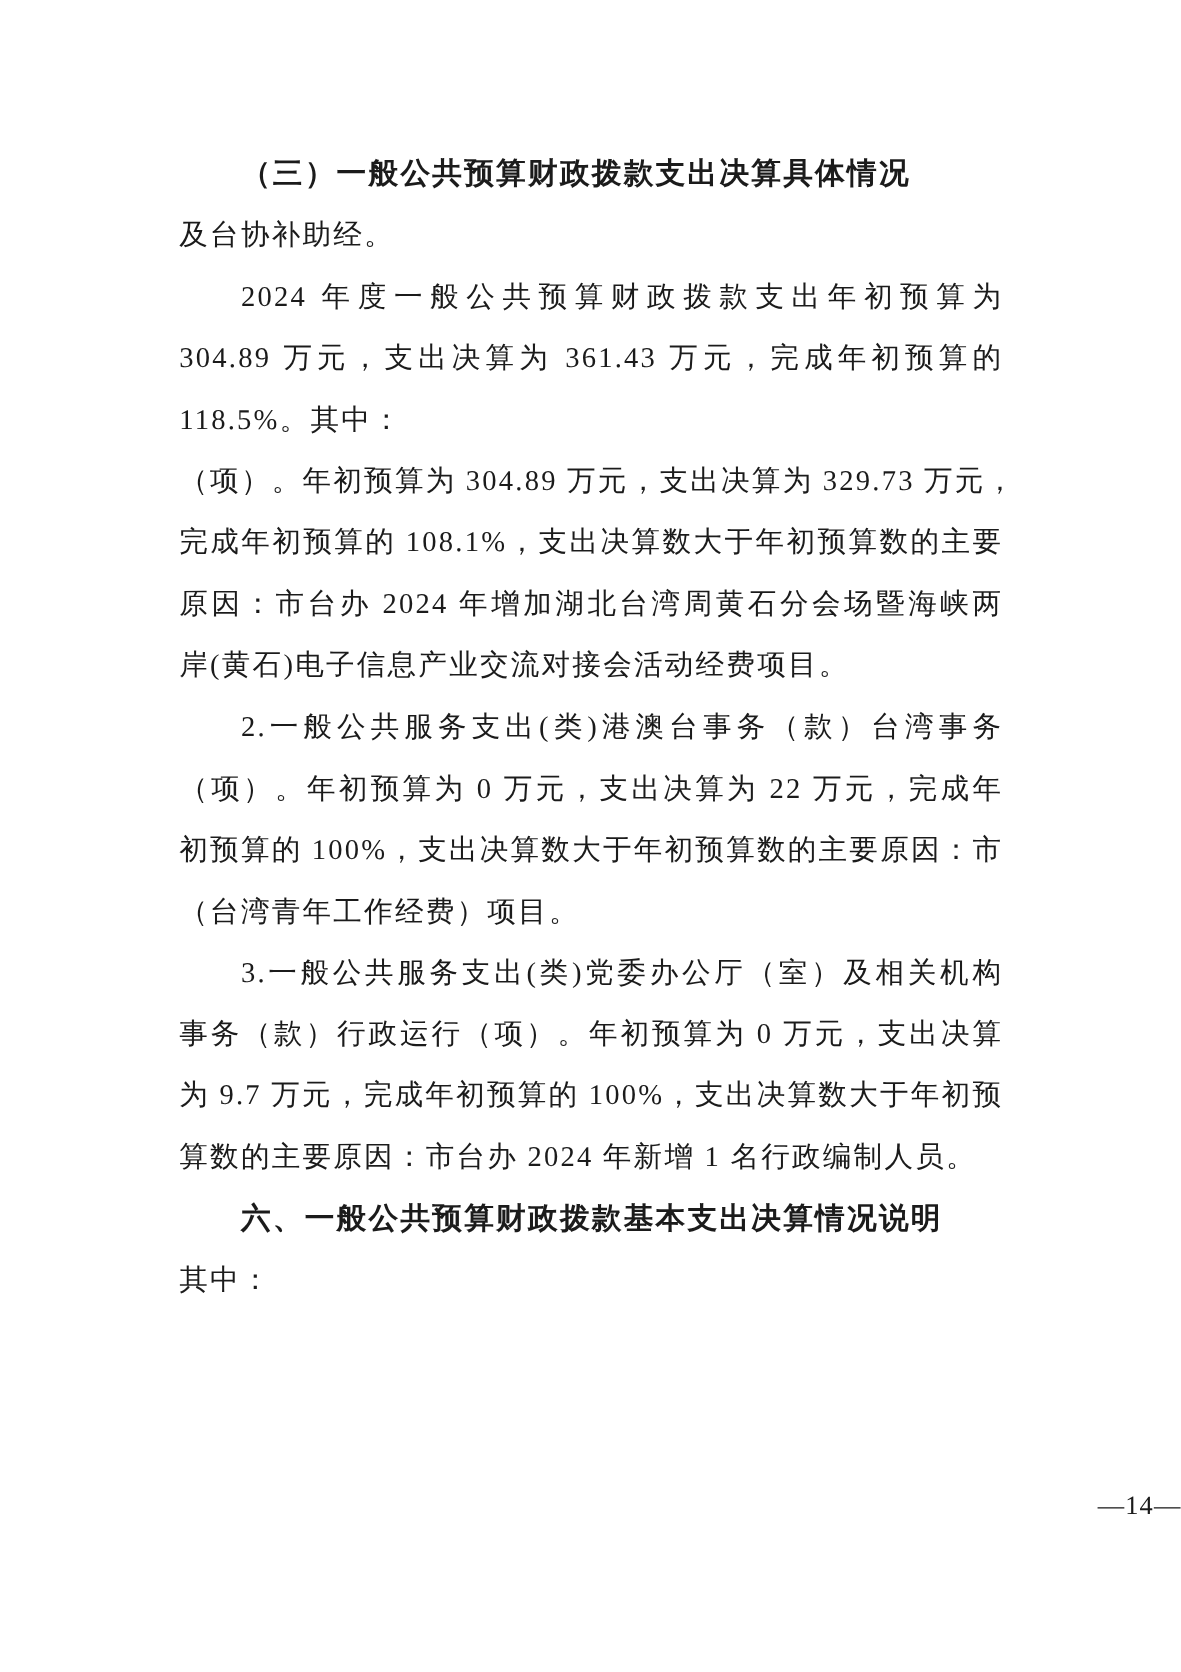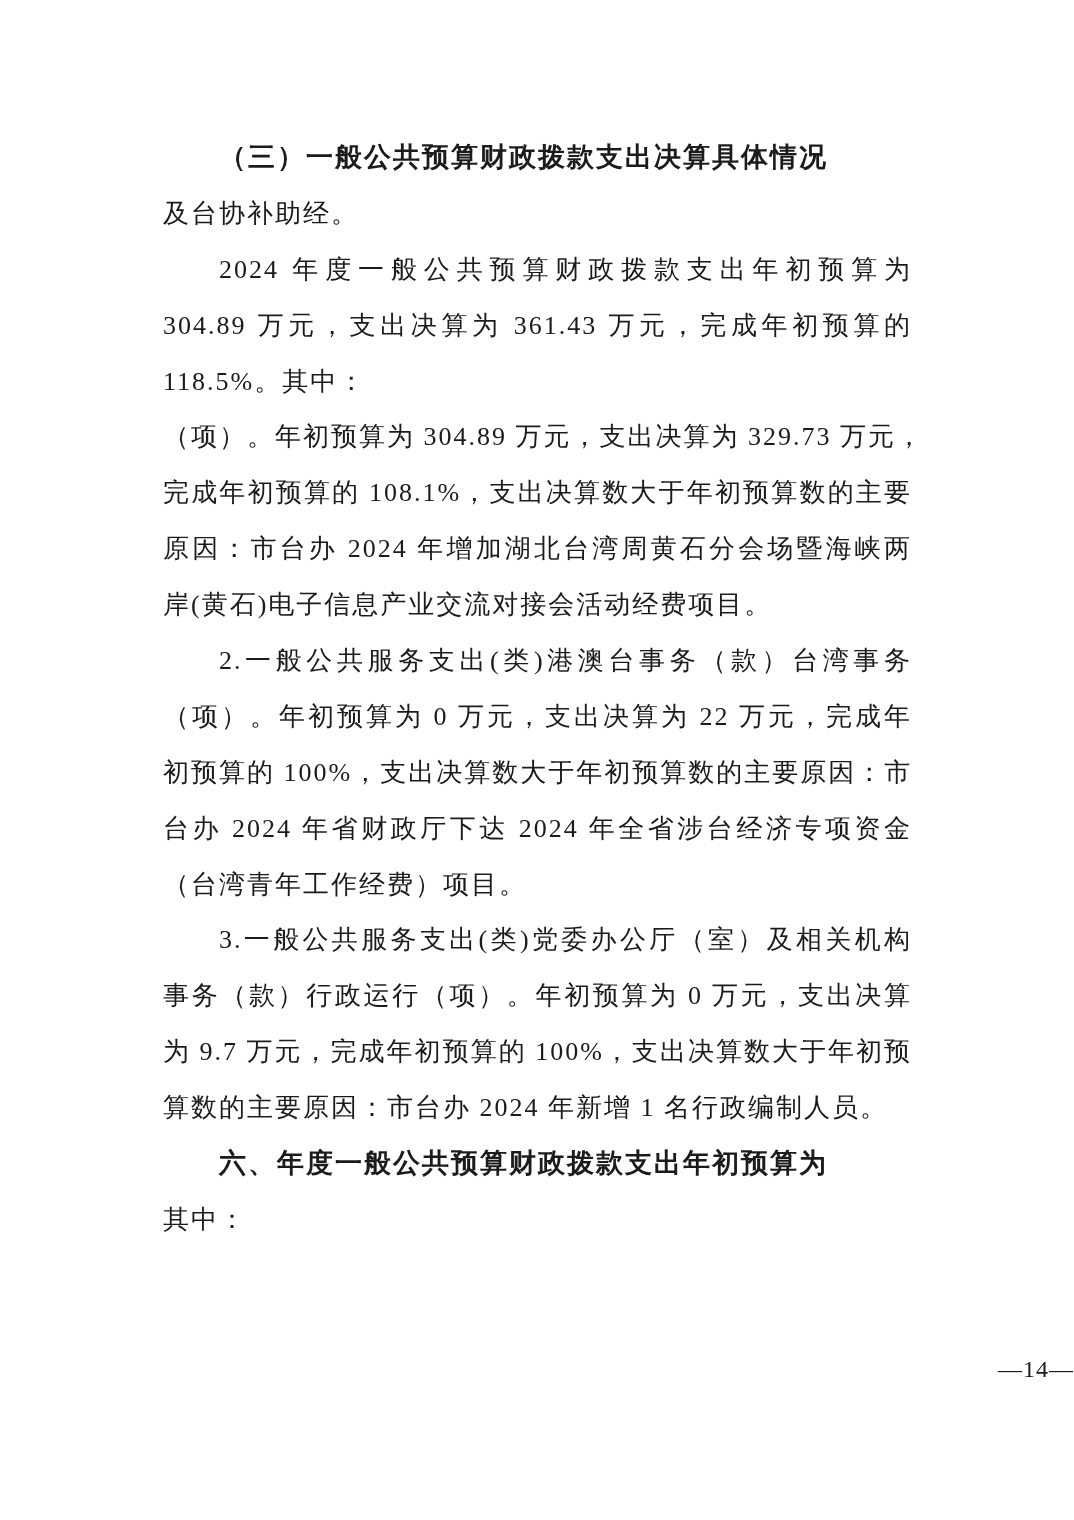--- a/index.html
+++ b/index.html
@@ -70,23 +70,22 @@
       <div class="line fill indent">2024 年度一般公共预算财政拨款支出年初预算为</div>
       <div class="line fill">304.89 万元，支出决算为 361.43 万元，完成年初预算的</div>
       <div class="line">118.5%。其中：</div>
       <div class="line fill">（项）。年初预算为 304.89 万元，支出决算为 329.73 万元，</div>
       <div class="line fill">完成年初预算的 108.1%，支出决算数大于年初预算数的主要</div>
       <div class="line fill">原因：市台办 2024 年增加湖北台湾周黄石分会场暨海峡两</div>
       <div class="line">岸(黄石)电子信息产业交流对接会活动经费项目。</div>
       <div class="line fill indent">2.一般公共服务支出(类)港澳台事务（款）台湾事务</div>
       <div class="line fill">（项）。年初预算为 0 万元，支出决算为 22 万元，完成年</div>
       <div class="line fill">初预算的 100%，支出决算数大于年初预算数的主要原因：市</div>
-      <div class="line fill">台办 2024 年省财政厅下达 2024 年全省涉台经济专项资金</div>
       <div class="line">（台湾青年工作经费）项目。</div>
       <div class="line fill indent">3.一般公共服务支出(类)党委办公厅（室）及相关机构</div>
       <div class="line fill">事务（款）行政运行（项）。年初预算为 0 万元，支出决算</div>
       <div class="line fill">为 9.7 万元，完成年初预算的 100%，支出决算数大于年初预</div>
       <div class="line">算数的主要原因：市台办 2024 年新增 1 名行政编制人员。</div>
-      <div class="line indent hei">六、年度一般公共预算财政拨款支出年初预算为</div>
+      <div class="line indent hei">六、一般公共预算财政拨款基本支出决算情况说明</div>
       <div class="line">其中：</div>
     </main>
   <div class="footer">—14—</div>
 </div>
 
 </body></html>

